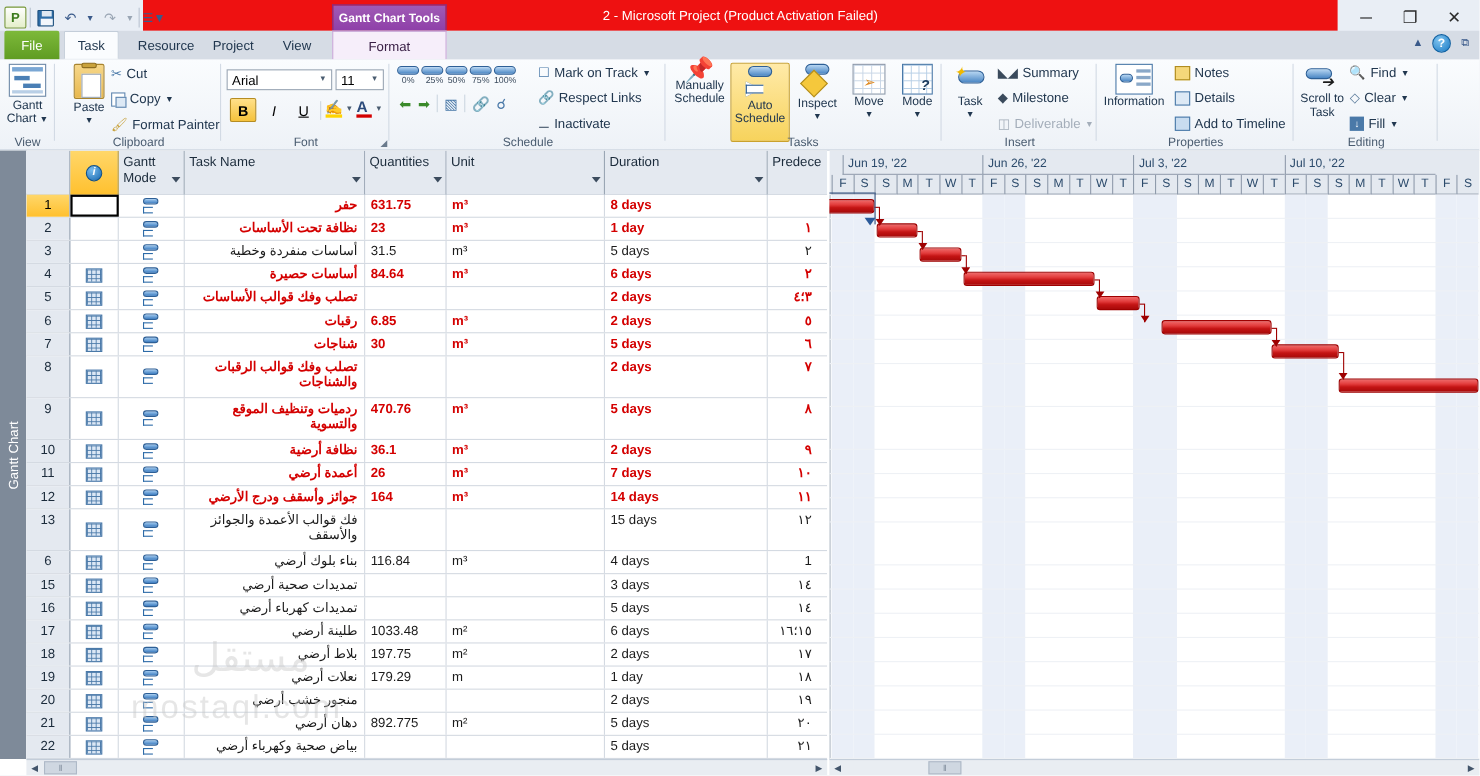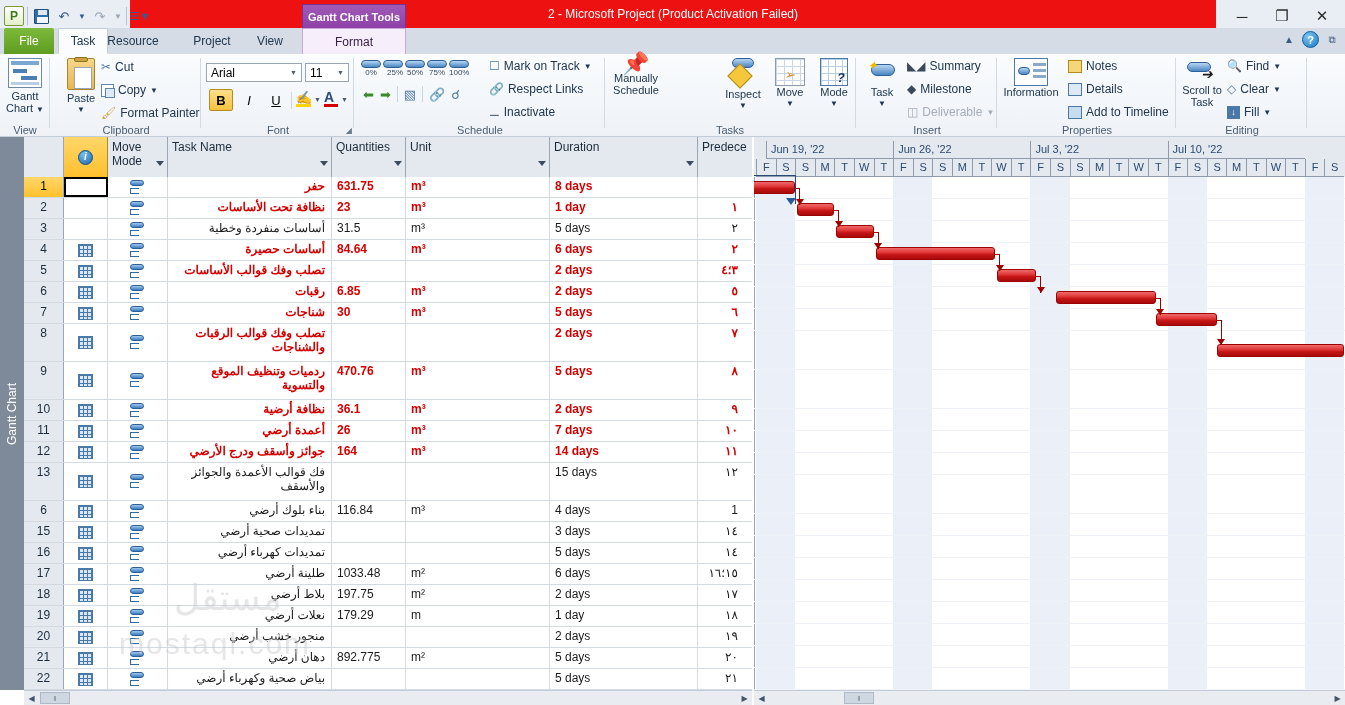--- a/index.html
+++ b/index.html
@@ -168,21 +168,21 @@
     <div class="winctl">
       <div>─</div>
       <div>❐</div>
       <div class="close">✕</div>
     </div>
   </div>
 
   <div class="tabstrip">
     <div class="tab file" style="left:4px;width:50px;">File</div>
     <div class="tab sel" style="left:58px;width:50px;">Task</div>
-    <div class="tab" style="left:98px;width:70px;">Resource</div>
+    <div class="tab" style="left:116px;width:70px;">Resource</div>
     <div class="tab" style="left:182px;width:60px;">Project</div>
     <div class="tab" style="left:244px;width:52px;">View</div>
     <div class="tab" style="left:302px;width:104px;background:#f6eefa;border:1px solid #c9a8d8;border-bottom:none;color:#3a2046;">Format</div>
 
     <div class="help">
       <div class="chev">▲</div>
       <div class="qmark">?</div>
       <div class="chev">⧉</div>
     </div>
   </div>
@@ -319,20 +319,33 @@
       </div>
       <div class="gname">Schedule</div>
       <div class="gsep"></div>
     </div>
 
     <div class="group" style="left:606px;width:250px;">
       <div class="bigbtn" style="left:2px;top:4px;width:56px;">
         <div class="bico" style="font-size:22px;color:#4a86c4;">📌</div>
         <span>Manually Schedule</span>
       </div>
+      <div class="bigbtn" style="left:58px;top:3px;width:54px;height:72px;background:linear-gradient(#ffeaa8,#f7d35c);
+                  border:1px solid #c9a12e;border-radius:2px;padding-top:2px;">
+        <div class="bico" style="width:30px;height:30px;position:relative;margin:0 auto;">
+          <i style="position:absolute;left:4px;top:0;width:22px;height:10px;border-radius:5px;
+                    background:linear-gradient(#b7d6f2,#4a86c4);border:1px solid #2d5f96;display:block;"></i>
+          <i style="position:absolute;left:2px;top:14px;width:0;height:0;border-top:7px solid transparent;
+                    border-bottom:7px solid transparent;border-left:14px solid #fff;display:block;
+                    filter:drop-shadow(0 0 0.5px #2d5f96);"></i>
+          <i style="position:absolute;left:2px;top:17px;width:16px;height:8px;background:#fff;border:1px solid #2d5f96;
+                    border-right:none;display:block;"></i>
+        </div>
+        <span>Auto Schedule</span>
+      </div>
       <div class="bigbtn" style="left:114px;top:4px;width:46px;">
         <div class="bico" style="width:30px;height:30px;position:relative;margin:0 auto;">
           <i style="position:absolute;left:4px;top:0;width:22px;height:10px;border-radius:5px;
                     background:linear-gradient(#b7d6f2,#4a86c4);border:1px solid #2d5f96;display:block;"></i>
           <i style="position:absolute;left:3px;top:9px;width:18px;height:18px;background:#f5c83c;border:1px solid #b08c20;
                     transform:rotate(45deg);display:block;"></i>
           <i style="position:absolute;left:9px;top:12px;color:#4a3a10;font-size:11px;font-weight:bold;display:block;"></i>
         </div>
         <span>Inspect</span>
         <div style="font-size:8px;">▼</div>
@@ -449,21 +462,21 @@
       <span>Gantt Chart</span>
     </div>
 
     <div class="grid">
       <div class="ghead">
         <div class="hcell" style="left:0;width:40px;border-right:1px solid #9aa6b4;"></div>
         <div class="hcell info" style="left:40px;width:44px;">
           <div class="iball">i</div>
         </div>
         <div class="hcell" style="left:84px;width:60px;">
-          <span>Move Mode</span>
+          <span>Gantt Mode</span>
           <i class="hdrop"></i>
         </div>
         <div class="hcell" style="left:144px;width:164px;">
           <span>Task Name</span>
           <i class="hdrop"></i>
         </div>
         <div class="hcell" style="left:308px;width:74px;">
           <span>Quantities</span>
           <i class="hdrop"></i>
         </div>

